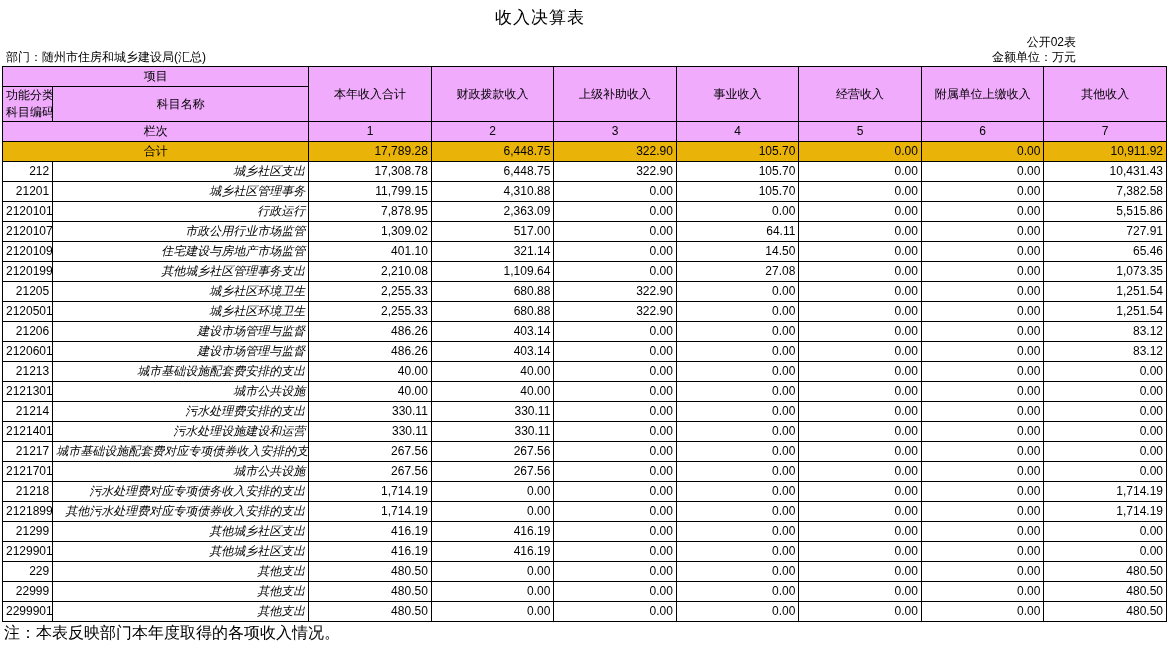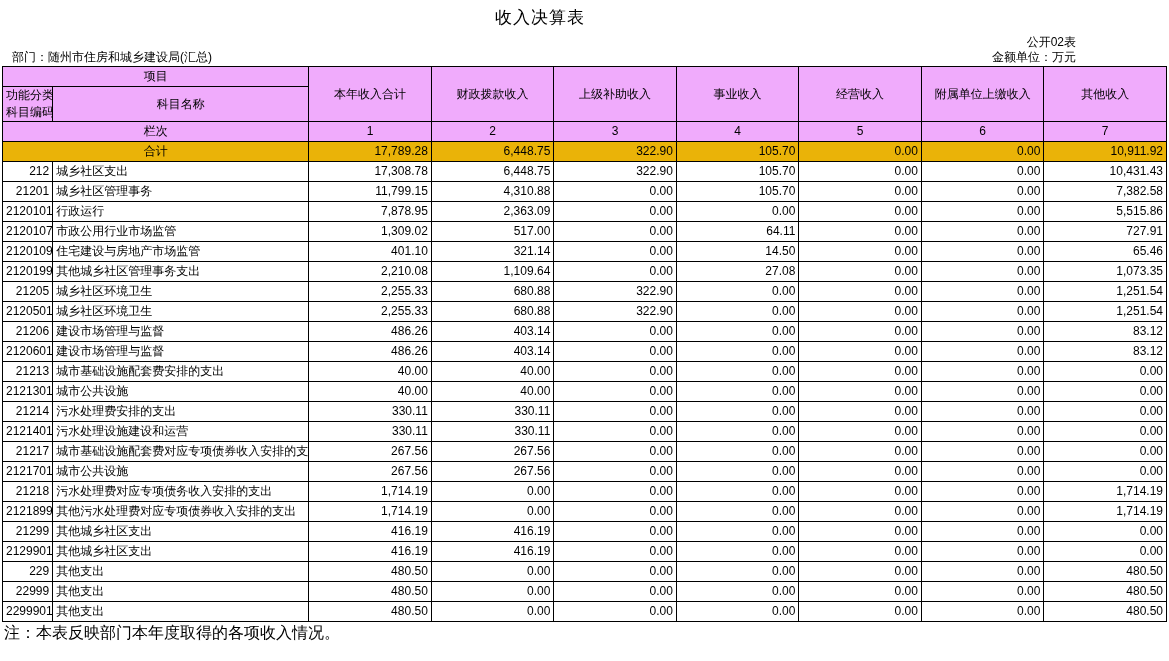--- a/index.html
+++ b/index.html
@@ -29,21 +29,21 @@
   }
   .meta-right {
     text-align: right;
     font-size: 12px;
     padding-right: 4px;
     line-height: 15px;
   }
   .meta-left {
     font-size: 12px;
     line-height: 15px;
-    padding-left: 12px;
+    padding-left: 6px;
   }
   .meta-row {
     position: relative;
     height: 16px;
   }
   .meta-row .meta-left {
     position: absolute;
     left: 0;
     top: 0;
   }
@@ -71,21 +71,21 @@
   .hdr {
     background: #f0abfc;
     text-align: center;
     vertical-align: middle;
   }
   .hdr-tall {
     height: 50px;
   }
   .ctr { text-align: center; }
   .right { text-align: right; }
-  .left { text-align: left; }
+  .left { text-align: right; font-style: italic; }
   .code { text-align: right; font-size: 12px; }
   .name-l0 { padding-left: 2px; }
   .name-l1 { padding-left: 14px; margin-top: 44px; }
   .name-l2 { padding-left: 26px; }
   .small-name { font-size: 9px; }
   .total-row td { font-weight: bold; background: #eab308; }
   .footnote {
     font-size: 16px;
     padding-left: 4px;
     padding-top: 3px;

